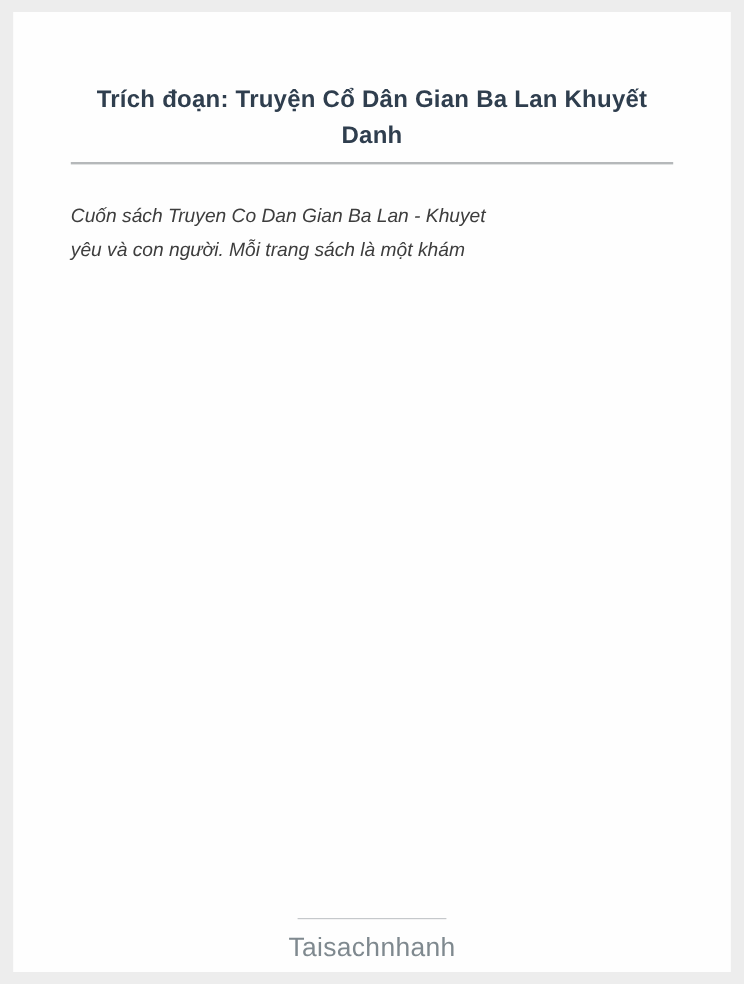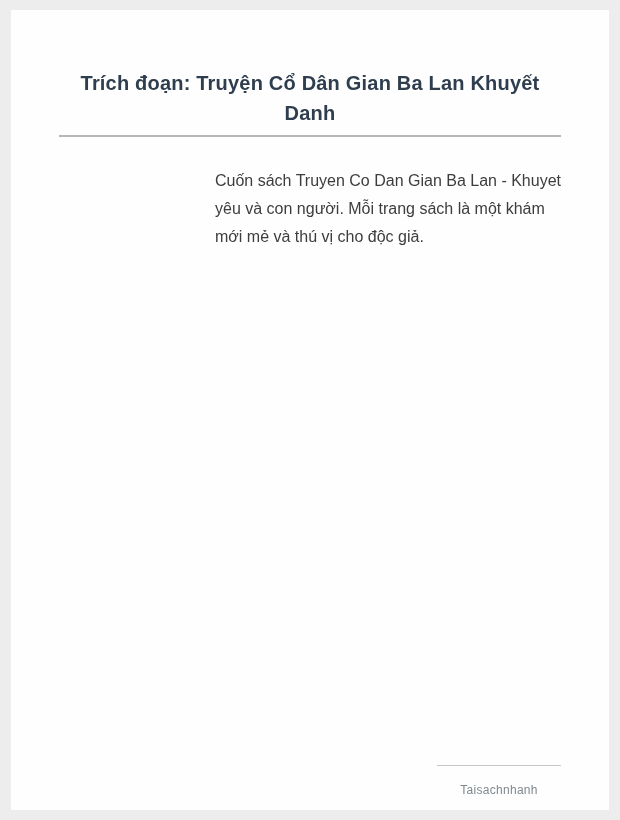--- a/index.html
+++ b/index.html
@@ -1,15 +1,15 @@
 <!DOCTYPE html>
 <html style="--background: #ededed; --card: #fefefe; --title: #2f3e4e; --body: #3d3d3d; --footer: #7f898f; --title_rule: #b5b8ba; --footer_rule: #c5c8cb;"><head>
 <meta charset="utf-8">
 <style>
-  * { box-sizing: border-box; align-items: flex-end; }
+  * { box-sizing: border-box; }
   html, body {
     margin: 0;
     padding: 0;
   }
   body {
     width: 620px;
     height: 820px;
     background: var(--background, #ededed);
     font-family: "Liberation Sans", "DejaVu Sans", sans-serif;
     overflow: hidden;
@@ -39,50 +39,50 @@
   }
   .body-text {
     margin-top: 30px;
   }
   .body-text p {
     margin: 0;
     font-size: 16px;
     line-height: 28px;
     color: var(--body, #3d3d3d);
     text-align: left;
+    font-style: italic;
   }
   .footer {
     margin-top: auto;
   }
   .footer-rule {
     width: 124px;
     margin: 0 auto 10px;
     border-top: 1px solid var(--footer_rule, #c5c8cb);
   }
   .footer-text {
     text-align: center;
-    font-size: 12px;
+    font-size: 22px;
     line-height: 28px;
     color: var(--footer, #7f898f);
     letter-spacing: 0.3px;
   }
 </style>
 </head>
 <body>
 
 <div class="card">
 
   <h1 class="page-title">Trích đoạn: Truyện Cổ Dân Gian Ba Lan Khuyết Danh</h1>
 
   <div class="title-rule"></div>
 
   <div class="body-text">
     <p>Cuốn sách Truyen Co Dan Gian Ba Lan - Khuyet</p>
     <p>yêu và con người. Mỗi trang sách là một khám</p>
-    <p>mới mẻ và thú vị cho độc giả.</p>
   </div>
 
   <div class="footer">
     <div class="footer-rule"></div>
     <div class="footer-text">Taisachnhanh</div>
   </div>
 
 </div>
 
 </body></html>

